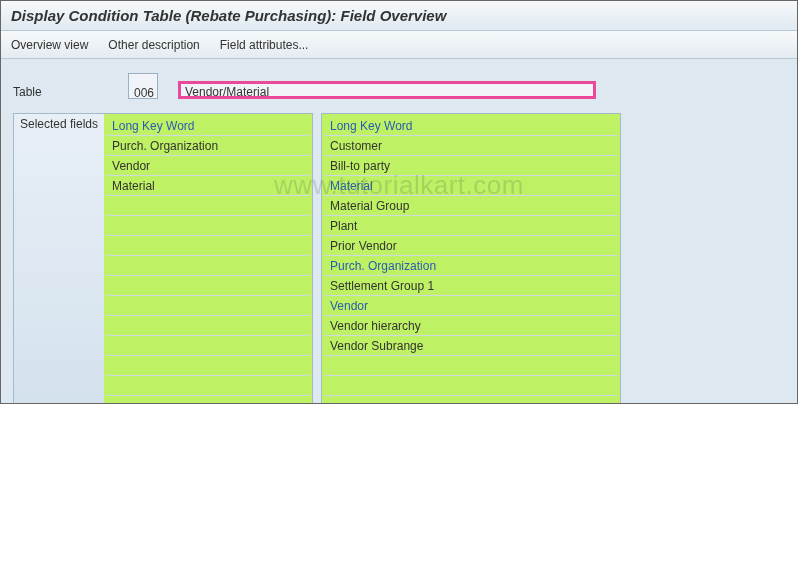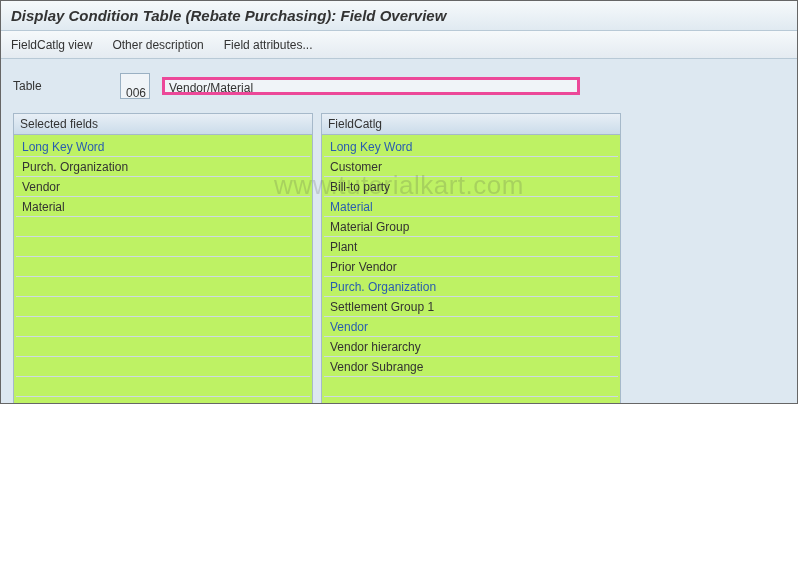--- a/index.html
+++ b/index.html
@@ -44,23 +44,23 @@
     cursor: pointer;
     font-size: 12px;
   }
   .content-area {
     background: #dde8f1;
     padding: 14px 12px 12px 12px;
     height: calc(100% - 28px - 28px);
   }
   .table-row {
     display: flex;
-    align-items: center;
+    align-items: flex-end;
     margin-bottom: 14px;
-    gap: 12px;
+    gap: 20px;
   }
   .table-label {
     width: 95px;
     color: #333;
   }
   .table-code {
     width: 30px;
     height: 18px;
     background: #f0f4f8;
     border: 1px solid #9ab0c3;
@@ -81,21 +81,20 @@
   .panels {
     display: flex;
     gap: 8px;
   }
   .panel {
     background: #eaf1f6;
     border: 1px solid #a6b9ca;
     width: 300px;
     height: 422px;
     display: flex;
-    flex-direction: column;
   }
   .panel-header {
     background: linear-gradient(to bottom, #e8eff6 0%, #cbdcea 100%);
     border-bottom: 1px solid #a6b9ca;
     padding: 3px 6px;
     font-size: 12px;
     color: #333;
   }
   .panel-list {
     flex: 1;
@@ -140,21 +139,21 @@
 </head>
 <body>
 
 <div class="sap-window">
 
   <div class="title-bar">
     <h1>Display Condition Table (Rebate Purchasing): Field Overview</h1>
   </div>
 
   <div class="menu-bar">
-    <span class="menu-item">FieldCatlg view</span>
+    <span class="menu-item">Overview view</span>
     <span class="menu-item">Other description</span>
     <span class="menu-item">Field attributes...</span>
   </div>
 
   <div class="content-area">
 
     <div class="table-row">
       <span class="table-label">Table</span>
       <span class="table-code">006</span>
       <span class="table-desc">Vendor/Material</span>
@@ -181,21 +180,20 @@
             <div class="list-row empty">&nbsp;</div>
             <div class="list-row empty">&nbsp;</div>
             <div class="list-row empty">&nbsp;</div>
             <div class="list-row empty">&nbsp;</div>
             <div class="list-row empty">&nbsp;</div>
             <div class="list-row empty">&nbsp;</div>
           </div>
       </div>
 
       <div class="panel">
-        <div class="panel-header">FieldCatlg</div>
         <div class="panel-list" id="catalog-list">
             <div class="list-row header-row">Long Key Word</div>
             <div class="list-row">Customer</div>
             <div class="list-row">Bill-to party</div>
             <div class="list-row highlight">Material</div>
             <div class="list-row">Material Group</div>
             <div class="list-row">Plant</div>
             <div class="list-row">Prior Vendor</div>
             <div class="list-row highlight">Purch. Organization</div>
             <div class="list-row">Settlement Group 1</div>

